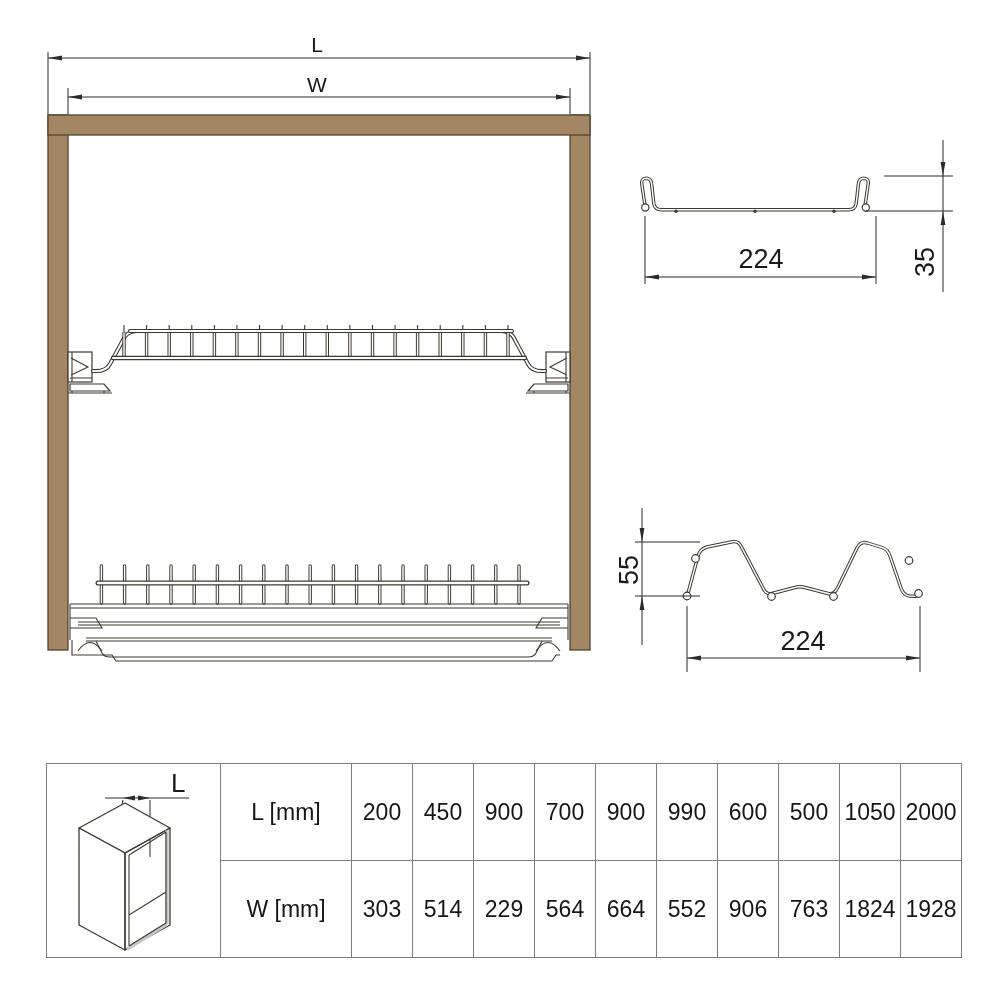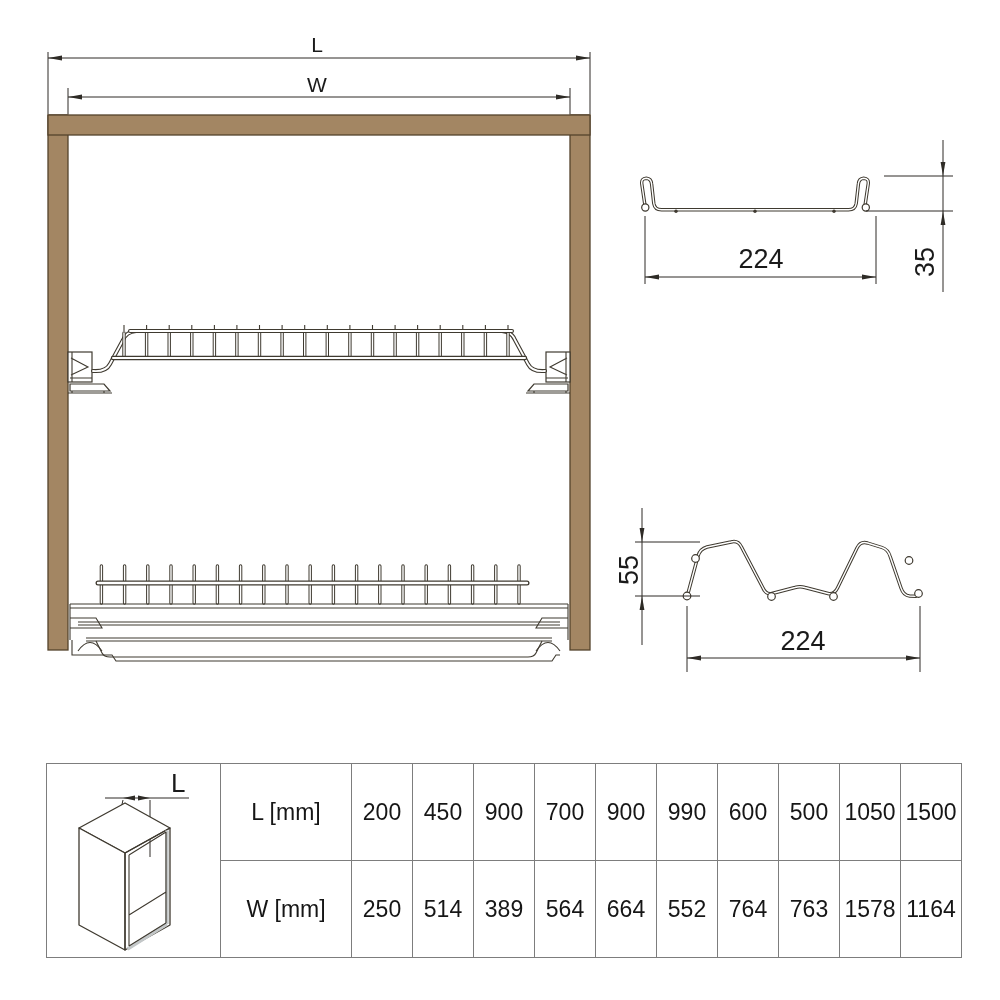--- a/index.html
+++ b/index.html
@@ -177,31 +177,31 @@
     <td class="hdrcell">L [mm]</td>
     <td class="valcell">200</td>
     <td class="valcell">450</td>
     <td class="valcell">900</td>
     <td class="valcell">700</td>
     <td class="valcell">900</td>
     <td class="valcell">990</td>
     <td class="valcell">600</td>
     <td class="valcell">500</td>
     <td class="valcell">1050</td>
-    <td class="valcell">1500</td>
+    <td class="valcell">2000</td>
   </tr>
   <tr>
     <td class="hdrcell">W [mm]</td>
-    <td class="valcell">250</td>
+    <td class="valcell">303</td>
     <td class="valcell">514</td>
-    <td class="valcell">389</td>
+    <td class="valcell">229</td>
     <td class="valcell">564</td>
     <td class="valcell">664</td>
     <td class="valcell">552</td>
-    <td class="valcell">764</td>
+    <td class="valcell">906</td>
     <td class="valcell">763</td>
-    <td class="valcell">1578</td>
-    <td class="valcell">1164</td>
+    <td class="valcell">1824</td>
+    <td class="valcell">1928</td>
   </tr>
 </tbody>
     </table>
 
 </div>
 
 </body></html>

